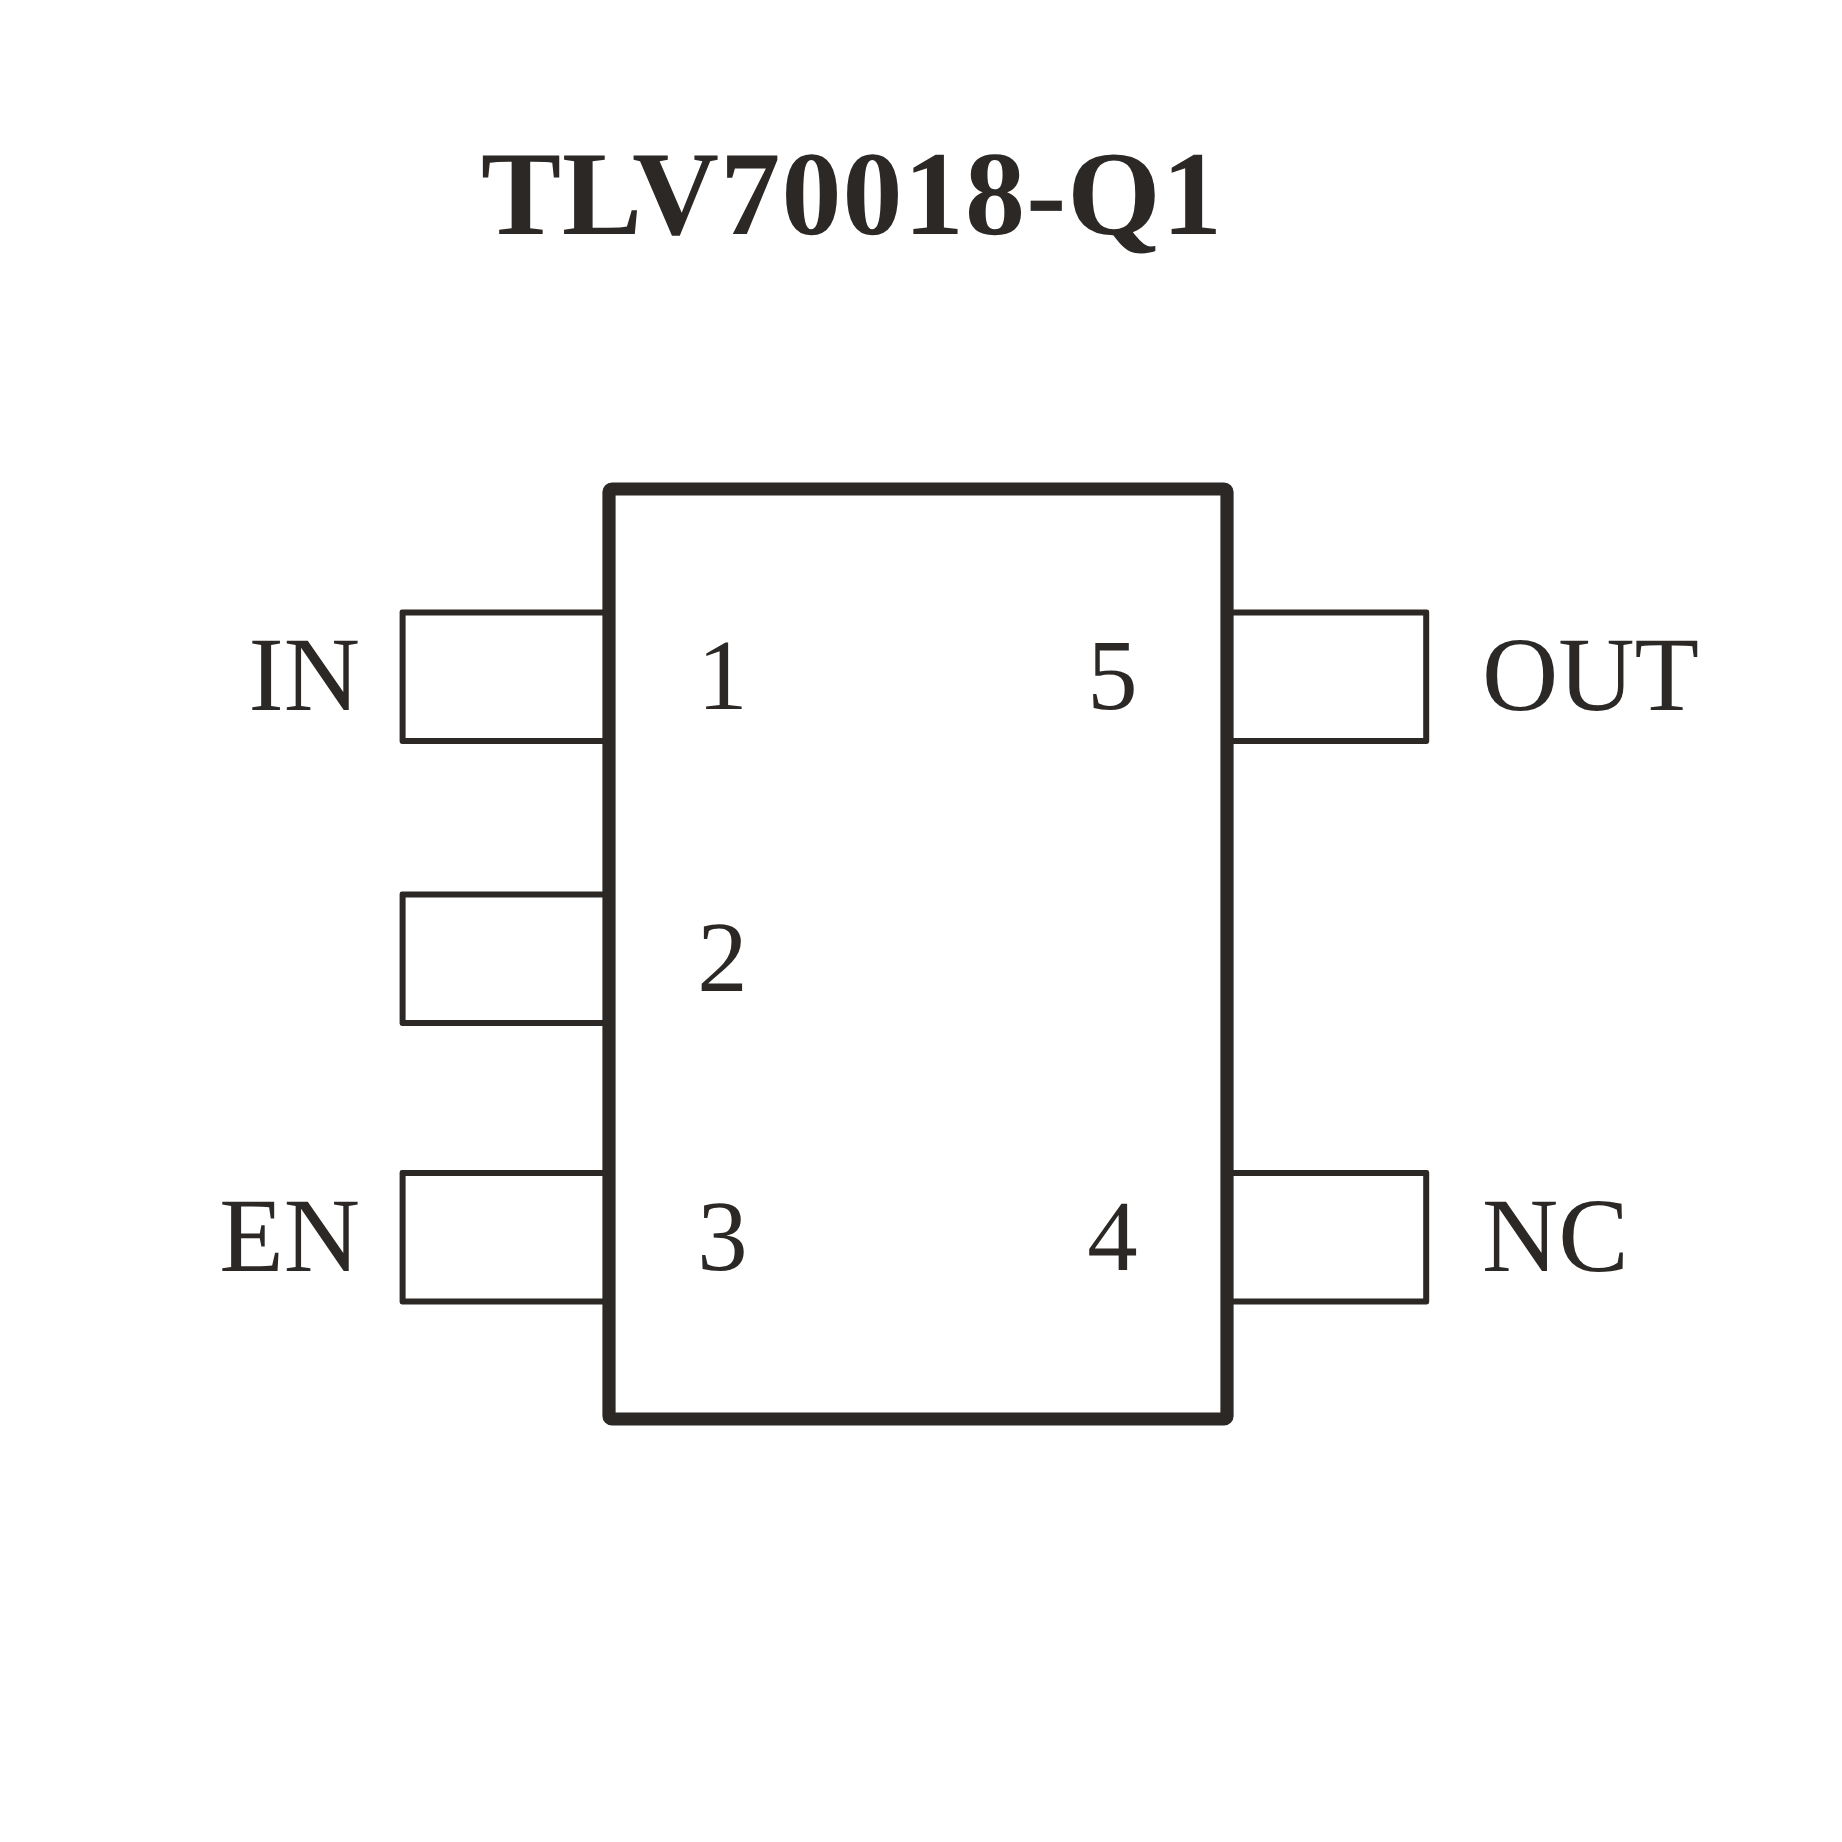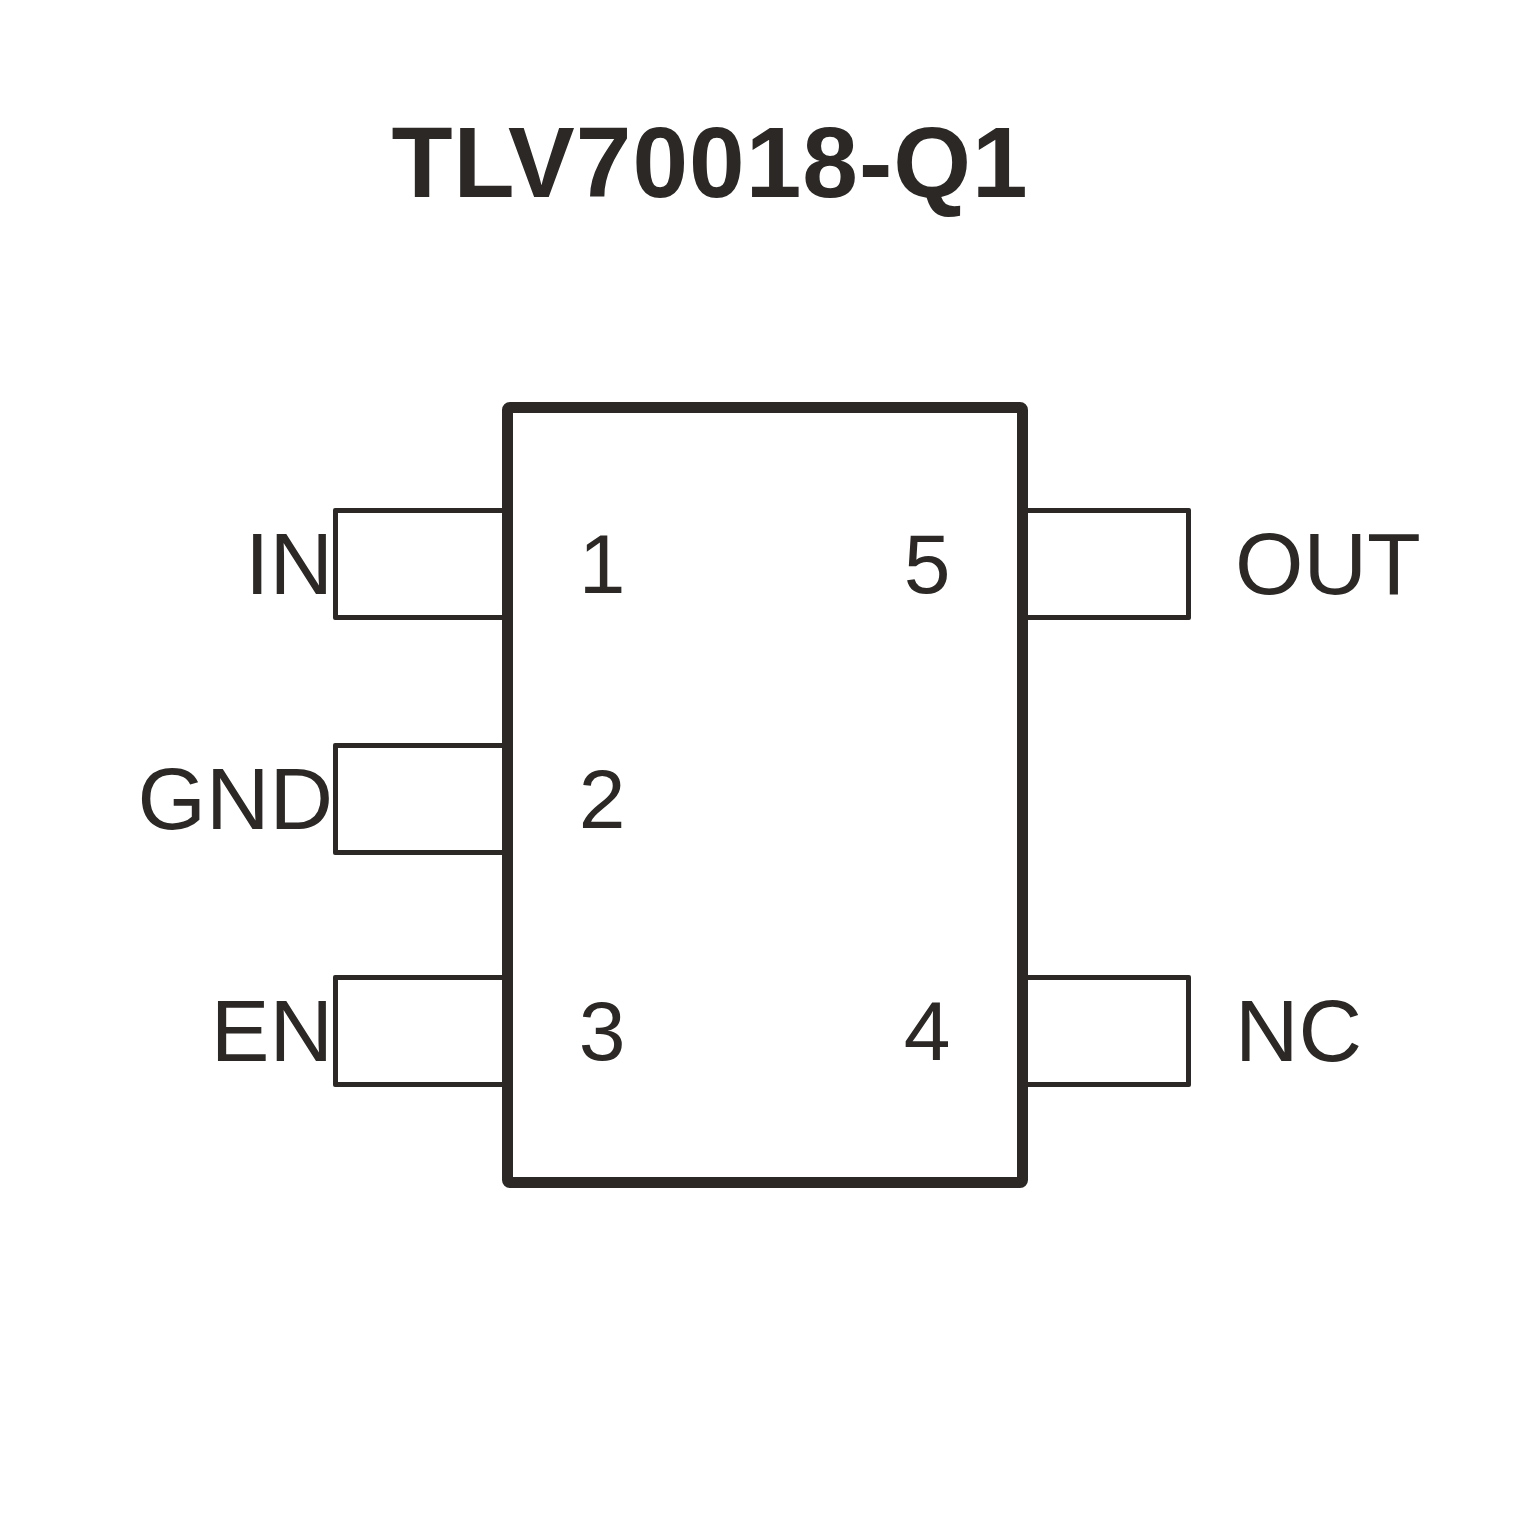--- a/index.html
+++ b/index.html
@@ -9,21 +9,21 @@
   html,body{
     margin:0;
     padding:0;
     background:var(--bg);
   }
   .canvas{
     position:relative;
     width:1420px;
     height:1535px;
     background:var(--bg);
-    font-family:Liberation Sans, sans-serif;
+    font-family:Liberation Serif, serif;
     color:var(--line);
     overflow:hidden;
   }
   .title{
     position:absolute;
     left:0;
     top:112px;
     width:100%;
     margin:0;
     text-align:center;
@@ -78,21 +78,21 @@
     width:300px;
     height:112px;
     display:flex;
     align-items:center;
     font-size:88px;
     line-height:1;
     z-index:3;
     color:var(--line);
     white-space:nowrap;
   }
-  .pin-label.left{ left:0; justify-content:flex-end;margin-left:33px; }
+  .pin-label.left{ left:0; justify-content:flex-end; }
   .pin-label.right{ left:1235px; justify-content:flex-start; }
 </style>
 </head>
 <body>
 
 <div class="canvas">
 
   <h1 class="title">TLV70018-Q1</h1>
 
   <div class="chip-body"></div>
@@ -104,18 +104,17 @@
   <div class="pin-box right row-1"></div>
   <div class="pin-box right row-3"></div>
 
   <div class="pin-num col-left row-1">1</div>
   <div class="pin-num col-left row-2">2</div>
   <div class="pin-num col-left row-3">3</div>
   <div class="pin-num col-right row-1">5</div>
   <div class="pin-num col-right row-3">4</div>
 
   <div class="pin-label left row-1">IN</div>
-  <div class="pin-label left row-2">GND</div>
   <div class="pin-label left row-3">EN</div>
   <div class="pin-label right row-1">OUT</div>
   <div class="pin-label right row-3">NC</div>
 
 </div>
 
 </body></html>

